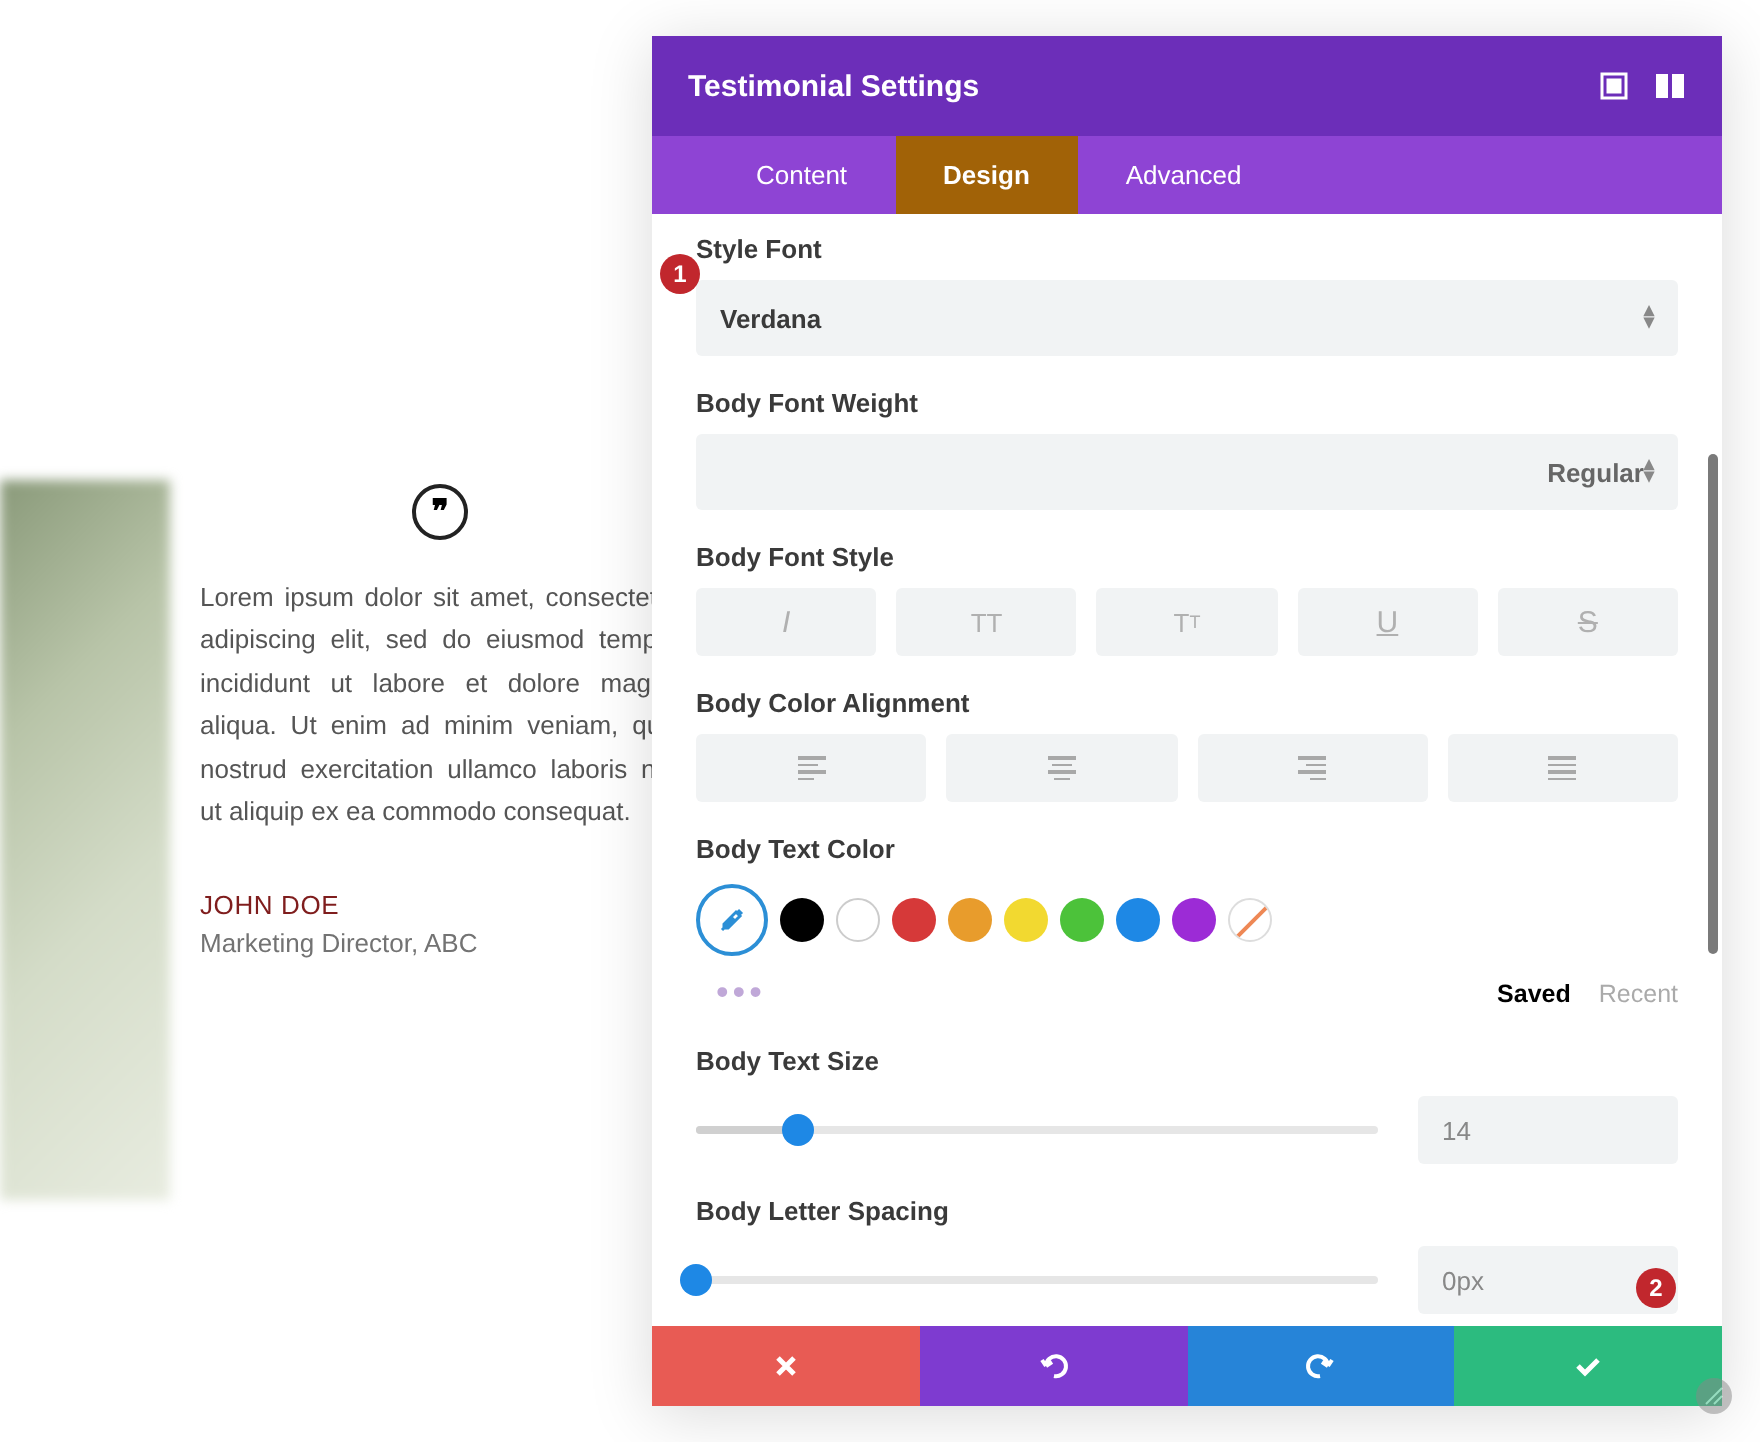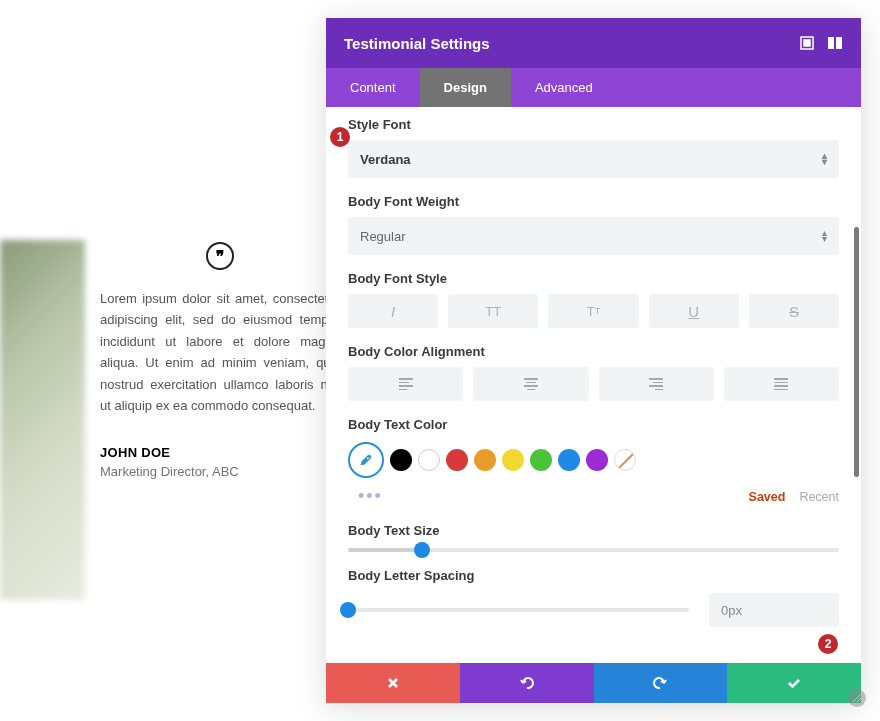--- a/index.html
+++ b/index.html
@@ -1,54 +1,54 @@
 <!DOCTYPE html>
 <html><head>
 <meta charset="utf-8">
 <style>
 * { box-sizing: border-box; margin: 0; padding: 0; }
 body { font-family: -apple-system, BlinkMacSystemFont, "Segoe UI", Arial, sans-serif; width: 880px; height: 721px; background: #fff; position: relative; overflow: hidden; }
 .bg-image { position: absolute; left: 0; top: 240px; width: 85px; height: 360px; background: linear-gradient(135deg, #8a9a7a 0%, #b8c4a8 30%, #d4dcc8 60%, #e8ece0 100%); filter: blur(3px); }
 .testimonial-preview { position: absolute; left: 100px; top: 242px; width: 240px; }
 .quote-icon { width: 28px; height: 28px; border: 2.5px solid #222; border-radius: 50%; display: flex; align-items: center; justify-content: center; font-size: 16px; font-weight: bold; margin: 0 auto 18px; }
 .testimonial-text { font-size: 13px; line-height: 1.65; color: #555; text-align: justify; margin-bottom: 28px; }
-.testimonial-author { font-size: 13px; font-weight: bold; color: #000000; letter-spacing: 0.3px; }
+.testimonial-author { font-size: 13px; font-weight: normal; color: #7f1d1d; letter-spacing: 0.3px; }
 .testimonial-role { font-size: 13px; color: #737373; margin-top: 4px; }
 .settings-panel { position: absolute; left: 326px; top: 18px; width: 535px; height: 685px; background: #fff; box-shadow: 0 4px 30px rgba(0,0,0,0.15); display: flex; flex-direction: column; }
 .panel-header { background: #6c2eb9; color: #fff; height: 50px; display: flex; align-items: center; padding: 0 18px; }
 .panel-title { font-size: 15px; font-weight: 600; flex: 1; }
 .header-icon { width: 16px; height: 16px; margin-left: 12px; cursor: pointer; }
-.tabs { background: #8e44d4; display: flex; }
+.tabs { background: #8e44d4; display: flex; padding-left: 28px; }
 .tab { padding: 12px 24px; color: #fff; font-size: 13px; cursor: pointer; }
-.tab.active { background: #737373; font-weight: 600; }
+.tab.active { background: #a16207; font-weight: 600; }
 .panel-body { flex: 1; overflow-y: auto; padding: 0 22px 16px; position: relative; }
 .scroll-indicator { position: absolute; right: 2px; top: 120px; width: 5px; height: 250px; background: #7a7a7a; border-radius: 3px; }
 .section-label { font-size: 13px; color: #3a3a3a; font-weight: 600; margin: 16px 0 8px; }
 .section-label.first { margin-top: 10px; }
 .select-row { position: relative; }
 .select-field { width: 100%; height: 38px; background: #f1f3f4; border: none; border-radius: 3px; padding: 0 12px; font-size: 13px; color: #3a3a3a; font-weight: 600; display: flex; align-items: center; justify-content: space-between; cursor: pointer; }
-.select-field.light { font-weight: 400; color: #666; }
+.select-field.light { font-weight: 700; color: #666; justify-content: flex-end; }
 .select-caret { font-size: 10px; color: #888; display: flex; flex-direction: column; line-height: 6px; }
 .btn-row { display: flex; gap: 10px; }
 .style-btn { flex: 1; height: 34px; background: #f1f3f4; border: none; border-radius: 3px; display: flex; align-items: center; justify-content: center; color: #b0b0b0; cursor: pointer; font-size: 15px; }
 .align-row { display: flex; gap: 10px; }
 .align-btn { flex: 1; height: 34px; background: #f1f3f4; border: none; border-radius: 3px; display: flex; align-items: center; justify-content: center; color: #a8a8a8; cursor: pointer; }
 .align-lines { display: flex; flex-direction: column; gap: 2px; align-items: center; }
 .al { height: 1.5px; background: #a8a8a8; }
 .al1 { width: 14px; } .al2 { width: 10px; } .al3 { width: 14px; } .al4 { width: 8px; }
 .color-section { margin-top: 10px; }
 .color-row { display: flex; align-items: center; gap: 6px; margin-bottom: 8px; }
 .eyedropper { width: 36px; height: 36px; border: 2px solid #2c8fd6; border-radius: 50%; display: flex; align-items: center; justify-content: center; color: #2c8fd6; cursor: pointer; }
 .swatch { width: 22px; height: 22px; border-radius: 50%; cursor: pointer; }
 .swatch.bordered { border: 1px solid #ccc; }
 .swatch.none { background: #fff; border: 1px solid #ddd; position: relative; overflow: hidden; }
 .swatch.none::after { content: ""; position: absolute; width: 30px; height: 2px; background: #e85; top: 10px; left: -4px; transform: rotate(-45deg); }
 .more-dots { color: #c0a8d8; font-size: 18px; margin-left: 10px; cursor: pointer; letter-spacing: 2px; }
 .recent-row { display: flex; justify-content: flex-end; gap: 14px; font-size: 12.5px; }
-.saved-link { color: #c2410c; font-weight: 600; cursor: pointer; }
+.saved-link { color: #000000; font-weight: 600; cursor: pointer; }
 .recent-link { color: #aaa; cursor: pointer; }
 .slider-row { display: flex; align-items: center; gap: 20px; margin-top: 10px; }
 .slider-track { flex: 1; position: relative; height: 4px; background: #e6e6e6; border-radius: 2px; }
 .slider-fill { position: absolute; left: 0; top: 0; height: 100%; background: #d0d0d0; border-radius: 2px; }
 .slider-thumb { position: absolute; top: -6px; width: 16px; height: 16px; background: #1e88e5; border-radius: 50%; cursor: pointer; transform: translateX(-50%); }
 .slider-value { width: 130px; height: 34px; background: #f1f3f4; border: none; border-radius: 3px; padding: 0 12px; font-size: 13px; color: #888; display: flex; align-items: center; }
 .panel-footer { display: flex; height: 40px; }
 .footer-btn { flex: 1; border: none; display: flex; align-items: center; justify-content: center; color: #fff; cursor: pointer; font-size: 15px; }
 .footer-cancel { background: #e85b54; }
 .footer-undo { background: #7e3bd0; }
@@ -184,20 +184,21 @@
         </div>
       </div>
     </div>
 
     <div class="section-label">Body Text Size</div>
     <div class="slider-row">
       <div class="slider-track">
         <div class="slider-fill" style="width:15%;"></div>
         <div class="slider-thumb" style="left:15%;"></div>
       </div>
+      <div class="slider-value">14</div>
     </div>
 
     <div class="section-label">Body Letter Spacing</div>
     <div class="slider-row">
       <div class="slider-track">
         <div class="slider-thumb" style="left:0%;"></div>
       </div>
       <div class="slider-value">0px</div>
     </div>
 

